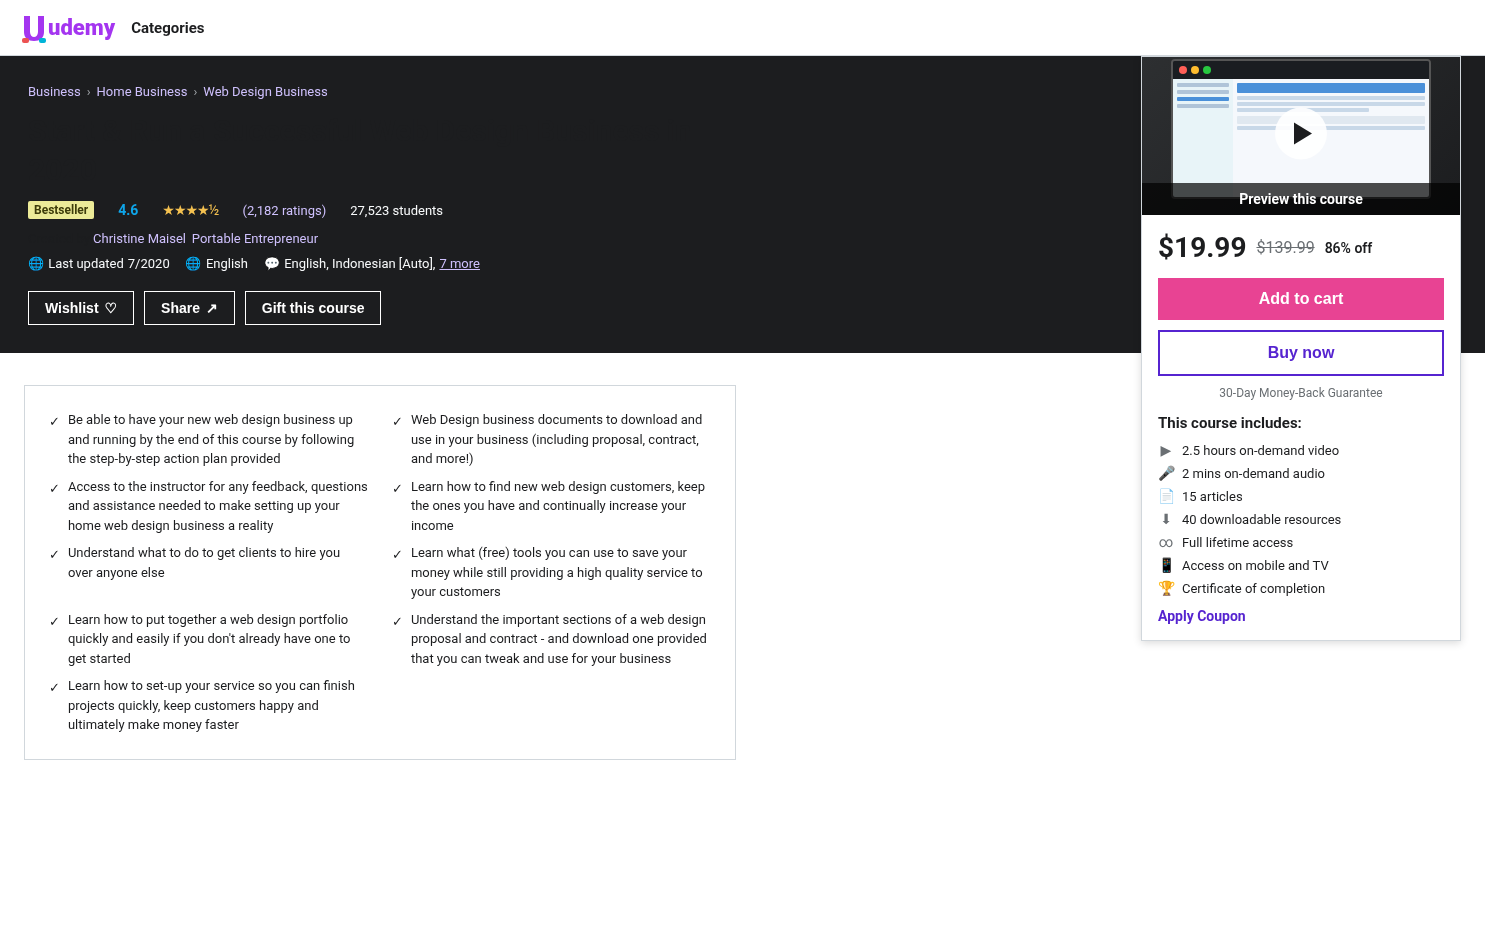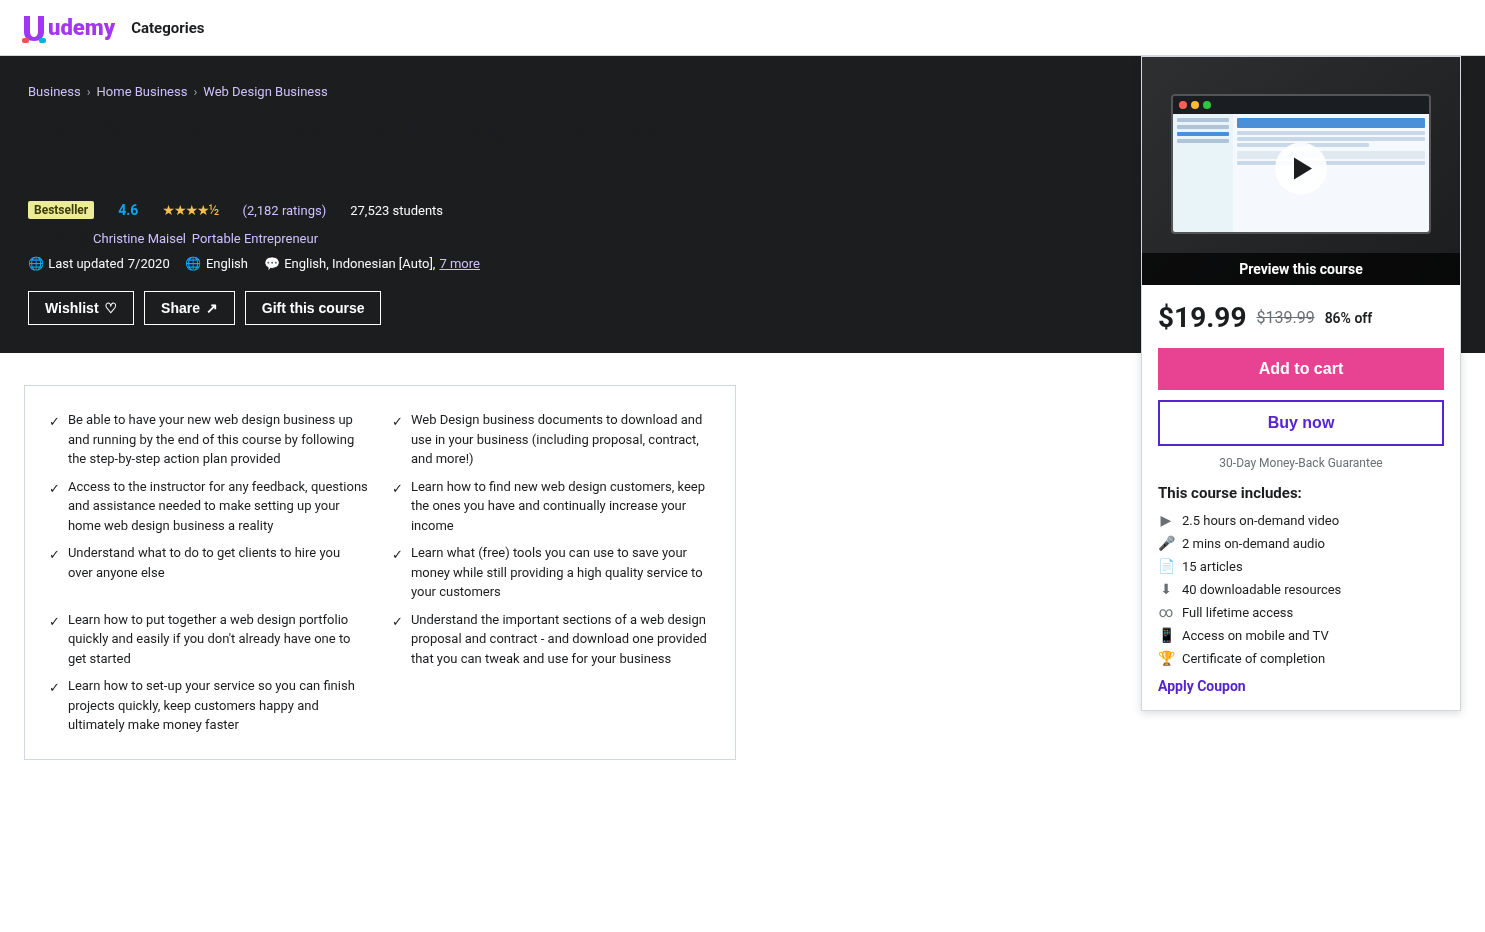--- a/index.html
+++ b/index.html
@@ -48,21 +48,21 @@
       padding: 8px 16px; font-size: 14px; font-weight: 700; cursor: pointer;
     }
 
     
     .sidebar-card {
       position: absolute; right: 0; top: 0; width: 340px;
       background: #fff; border: 1px solid #d1d7dc; box-shadow: 0 2px 8px rgba(0,0,0,0.15);
       z-index: 5;
     }
     .sidebar-preview {
-      background: #1c1d1f; position: relative; height: 228px; cursor: pointer;
+      background: #1c1d1f; position: relative; height: 158px; cursor: pointer;
       overflow: hidden;
     }
     .preview-thumbnail {
       width: 100%; height: 100%; display: flex; align-items: center; justify-content: center;
       background: linear-gradient(135deg, #2d2f31 0%, #1c1d1f 100%);
       position: relative;
     }
     .play-btn {
       position: absolute; top: 50%; left: 50%; transform: translate(-50%, -50%);
       width: 52px; height: 52px; background: rgba(255,255,255,0.9); border-radius: 50%;

